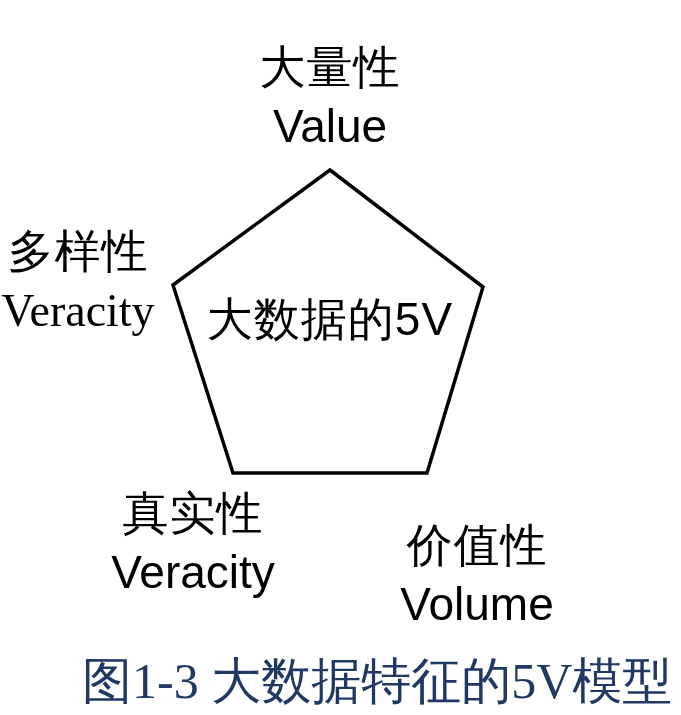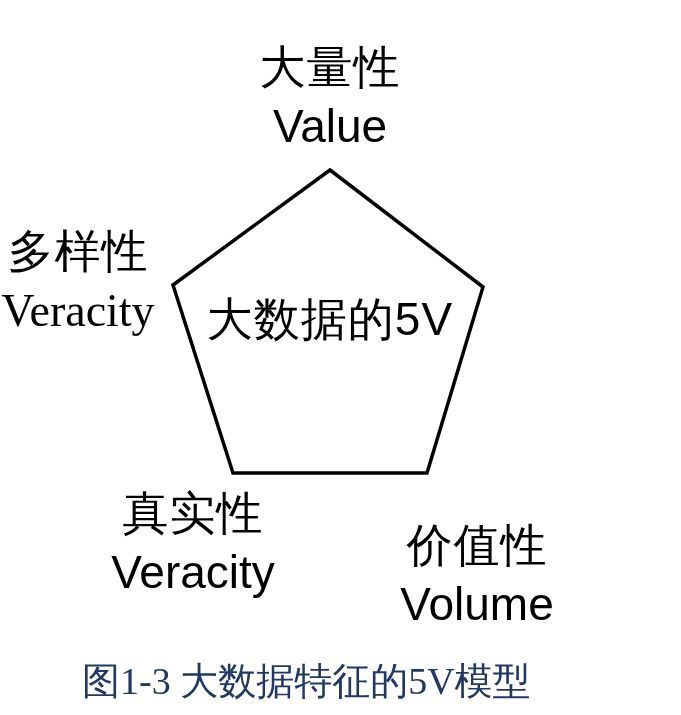--- a/index.html
+++ b/index.html
@@ -52,21 +52,21 @@
     text-align: center;
     font-size: 46px;
     line-height: 62px;
     white-space: nowrap;
     letter-spacing: 1px;
   }
   .caption {
     position: absolute;
     left: 82px;
     top: 655px;
-    font-size: 38px;
+    font-size: 50px;
     line-height: 52px;
     color: #1F3864;
     font-family: "Liberation Serif", serif;
     white-space: nowrap;
   }
 </style>
 </head>
 <body>
 
 <div class="canvas" style="background: rgb(255, 255, 255);">

